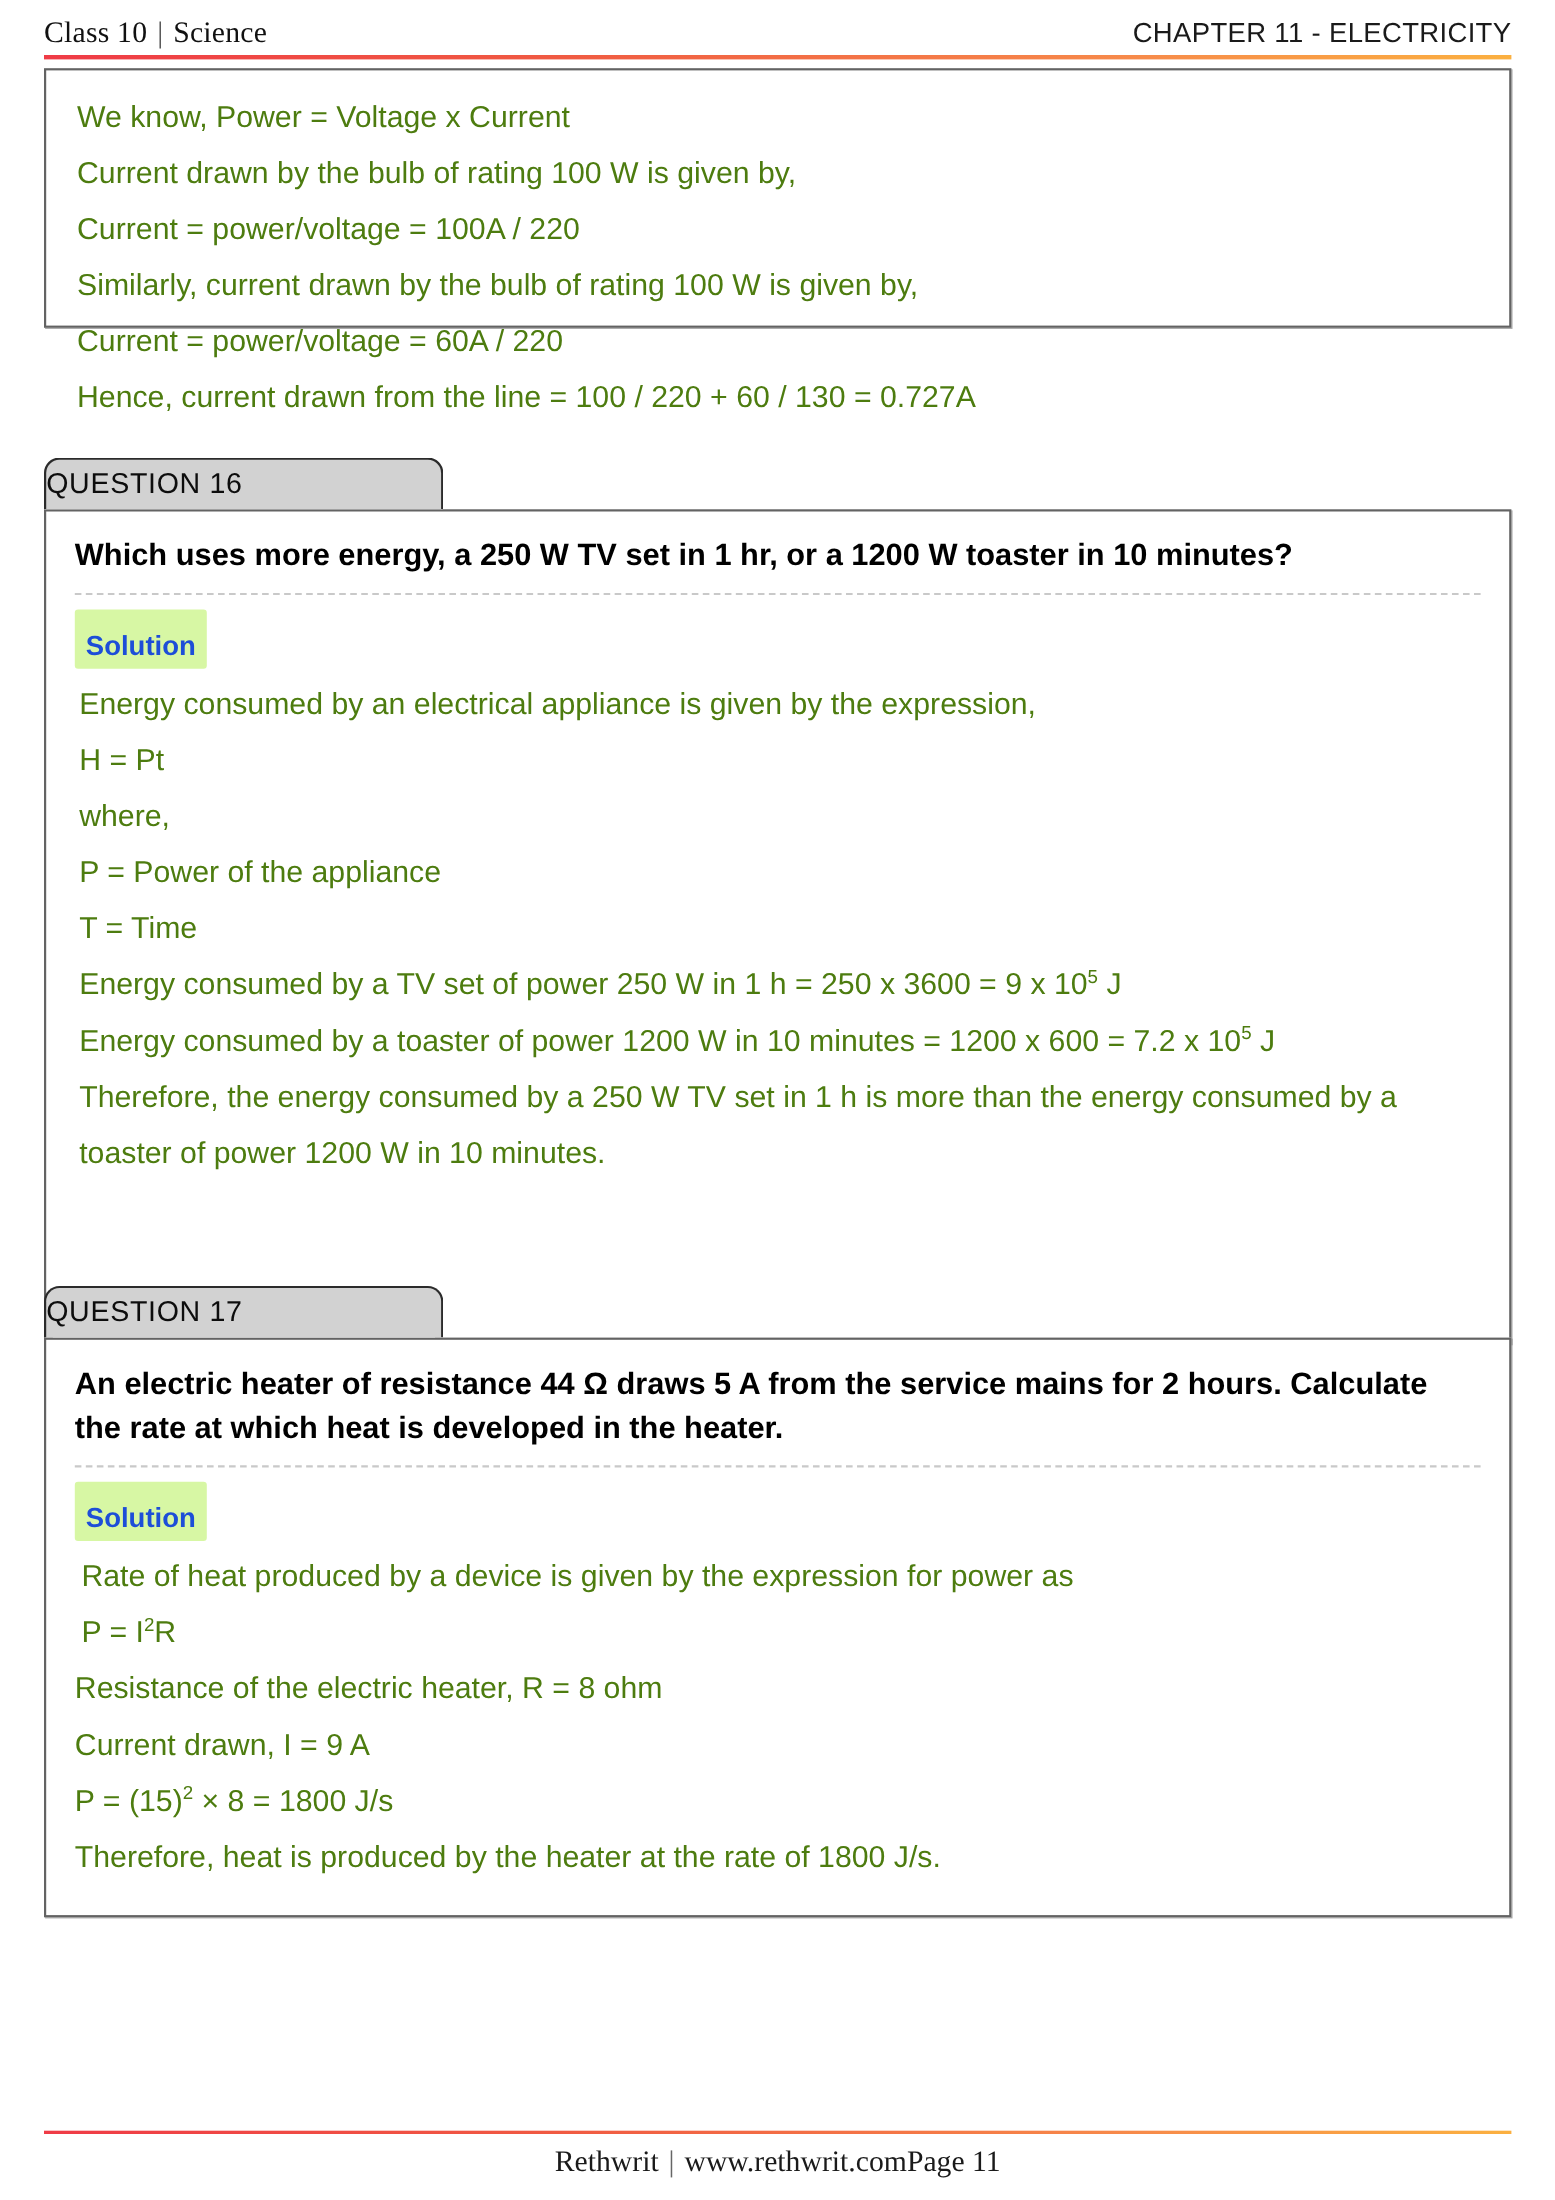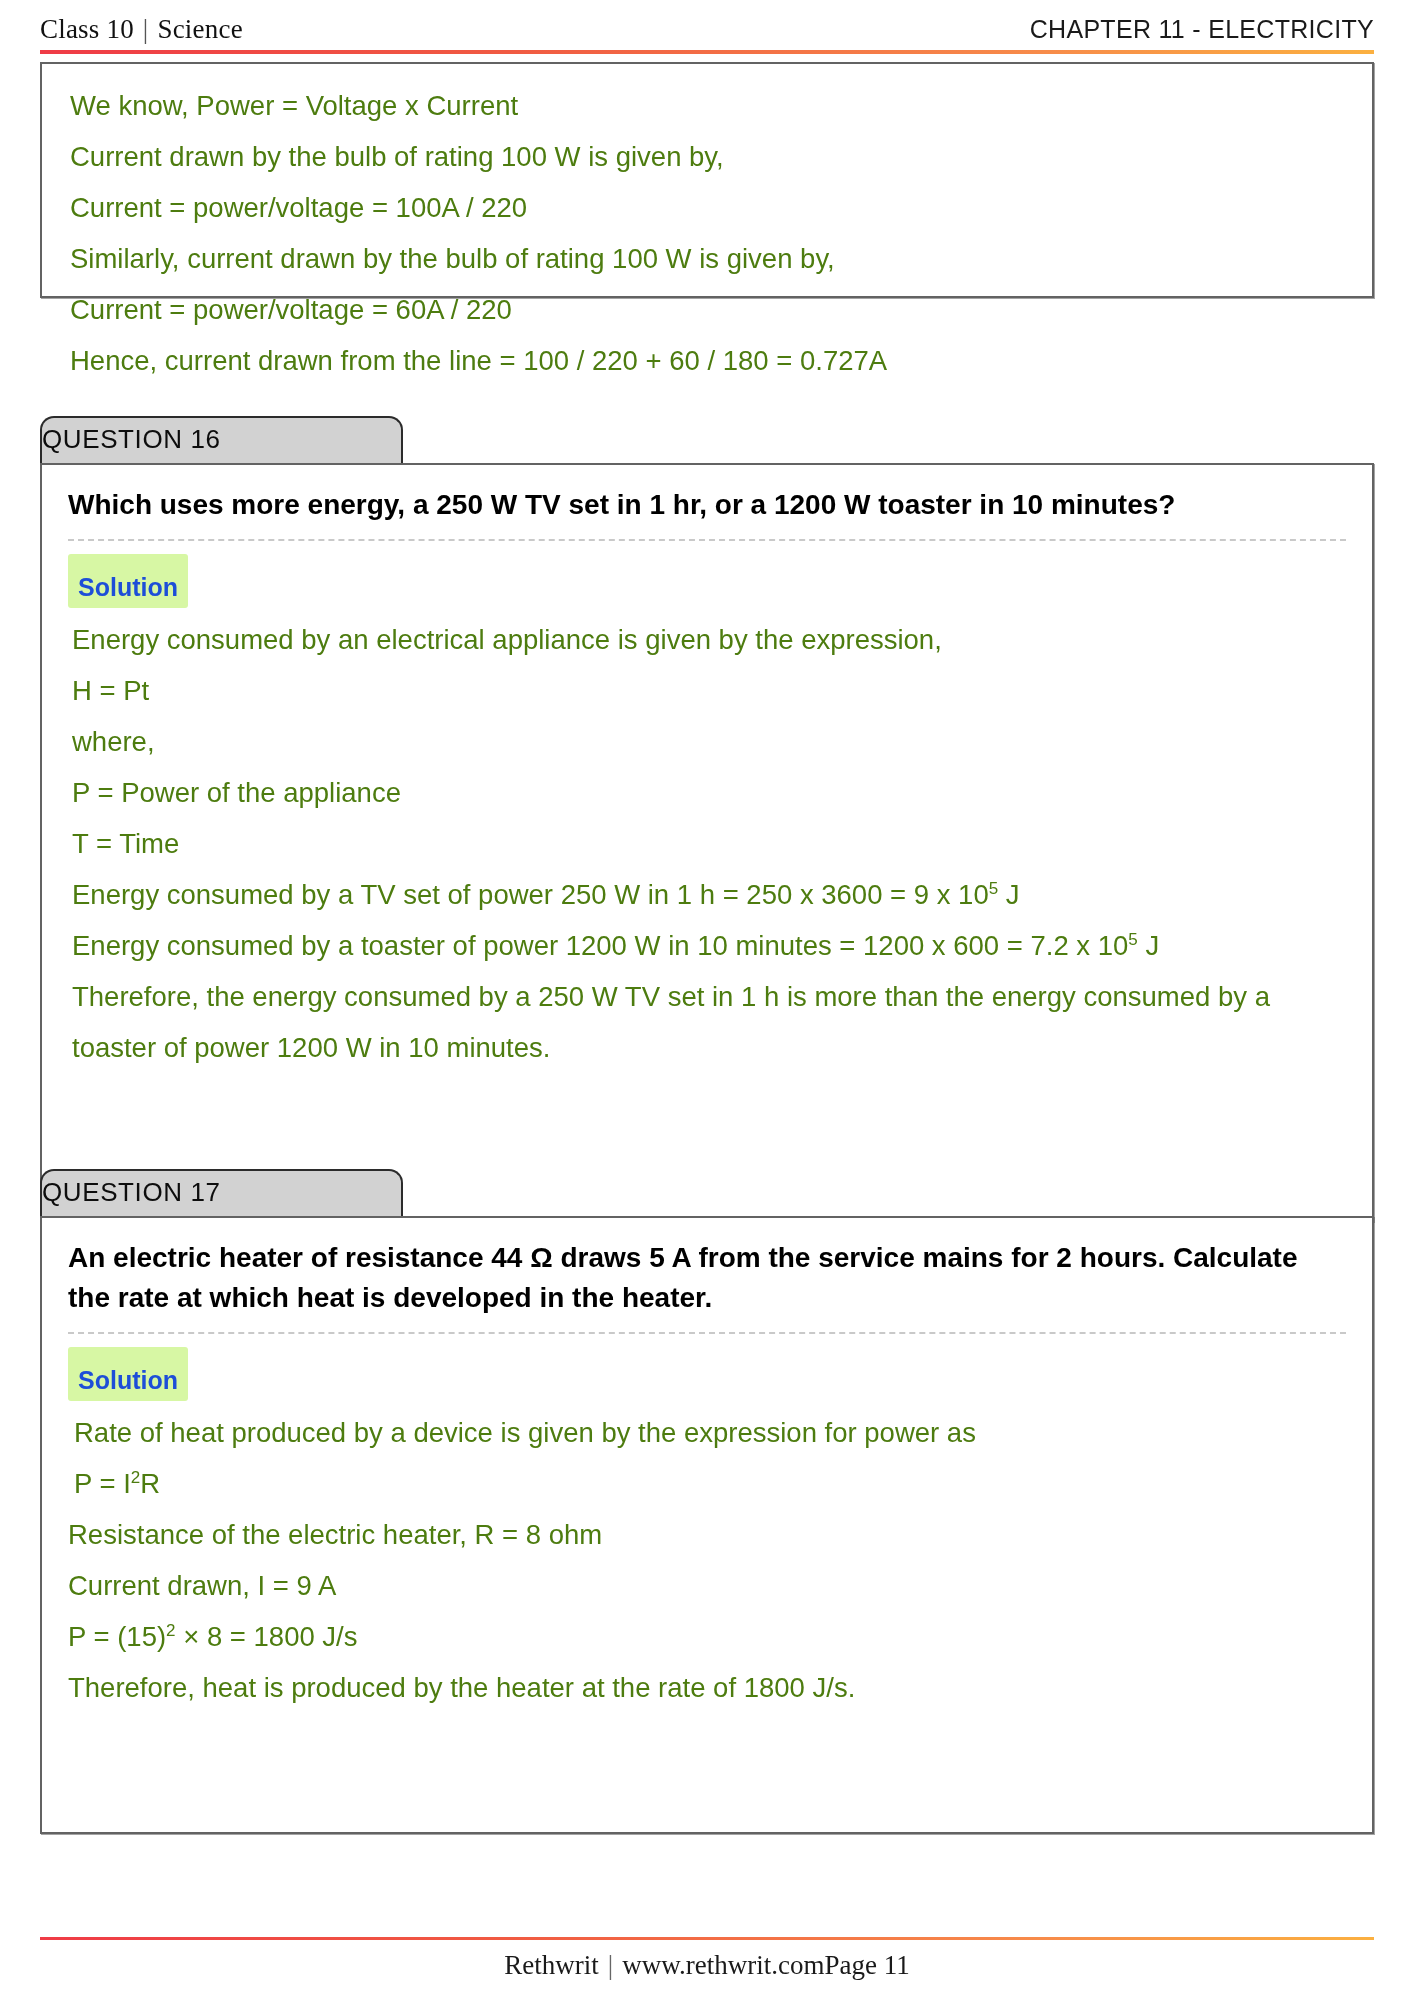--- a/index.html
+++ b/index.html
@@ -177,21 +177,21 @@
     <div class="header-right">CHAPTER 11 - ELECTRICITY</div>
   </div>
   <div class="header-rule"></div>
 
   <div class="box" style="left:40px; top:62px; width:1334px; height:236px; padding:16px 0 10px 28px;">
     <div class="body-line">We know, Power = Voltage x Current</div>
     <div class="body-line">Current drawn by the bulb of rating 100 W is given by,</div>
     <div class="body-line">Current = power/voltage = 100A / 220</div>
     <div class="body-line">Similarly, current drawn by the bulb of rating 100 W is given by,</div>
     <div class="body-line">Current = power/voltage = 60A / 220</div>
-    <div class="body-line">Hence, current drawn from the line = 100 / 220 + 60 / 180 = 0.727A</div>
+    <div class="body-line">Hence, current drawn from the line = 100 / 220 + 60 / 130 = 0.727A</div>
   </div>
 
   <div class="q-tab" style="left:40px; top:416px; width:363px;">
     <span class="q-tab-label">QUESTION 16</span>
   </div>
 
   <div class="box" style="left:40px; top:463px; width:1334px; height:759px; padding:14px 26px 12px 26px;">
     <div class="q-title" style="margin-top:6px; margin-bottom:14px; padding-right:10px;">Which uses more energy, a 250 W TV set in 1 hr, or a 1200 W toaster in 10 minutes?</div>
     <div class="dashed-sep"></div>
     <div style="margin-top:13px; margin-bottom:6px;">
@@ -204,21 +204,21 @@
     <div class="body-line" style="margin-left:4px;">T = Time</div>
     <div class="body-line" style="margin-left:4px;"><span>Energy consumed by a TV set of power 250 W in 1 h = 250 x 3600 = 9 x 10</span><sup>5</sup><span> J</span></div>
     <div class="body-line wrap" style="margin-left:4px;"><span>Energy consumed by a toaster of power 1200 W in 10 minutes = 1200 x 600 = 7.2 x 10</span><sup>5</sup><span> J</span></div>
     <div class="body-line wrap" style="margin-left:4px;">Therefore, the energy consumed by a 250 W TV set in 1 h is more than the energy consumed by a toaster of power 1200 W in 10 minutes.</div>
   </div>
 
   <div class="q-tab" style="left:40px; top:1169px; width:363px;">
     <span class="q-tab-label">QUESTION 17</span>
   </div>
 
-  <div class="box" style="left:40px; top:1216px; width:1334px; height:618px; padding:14px 26px 12px 26px;">
+  <div class="box" style="left:40px; top:1216px; width:1334px; height:527px; padding:14px 26px 12px 26px;">
     <div class="q-title" style="margin-top:6px; margin-bottom:14px; padding-right:10px;">An electric heater of resistance 44 Ω draws 5 A from the service mains for 2 hours. Calculate the rate at which heat is developed in the heater.</div>
     <div class="dashed-sep"></div>
     <div style="margin-top:13px; margin-bottom:6px;">
       <span class="solution-badge">Solution</span>
     </div>
     <div class="body-line" style="margin-left:6px;">Rate of heat produced by a device is given by the expression for power as</div>
     <div class="body-line" style="margin-left:6px;"><span>P = I</span><sup>2</sup><span>R</span></div>
     <div class="body-line">Resistance of the electric heater, R = 8 ohm</div>
     <div class="body-line">Current drawn, I = 9 A</div>
     <div class="body-line"><span>P = (15)</span><sup>2</sup><span> × 8 = 1800 J/s</span></div>

